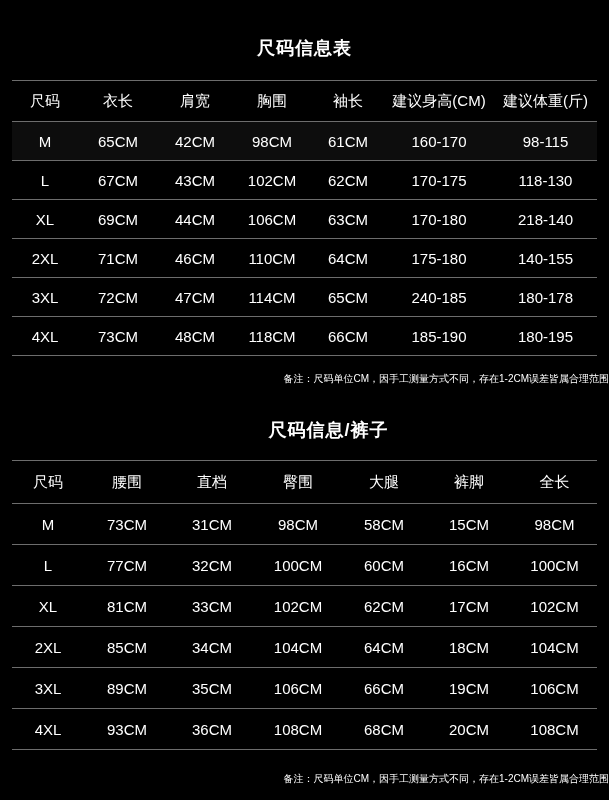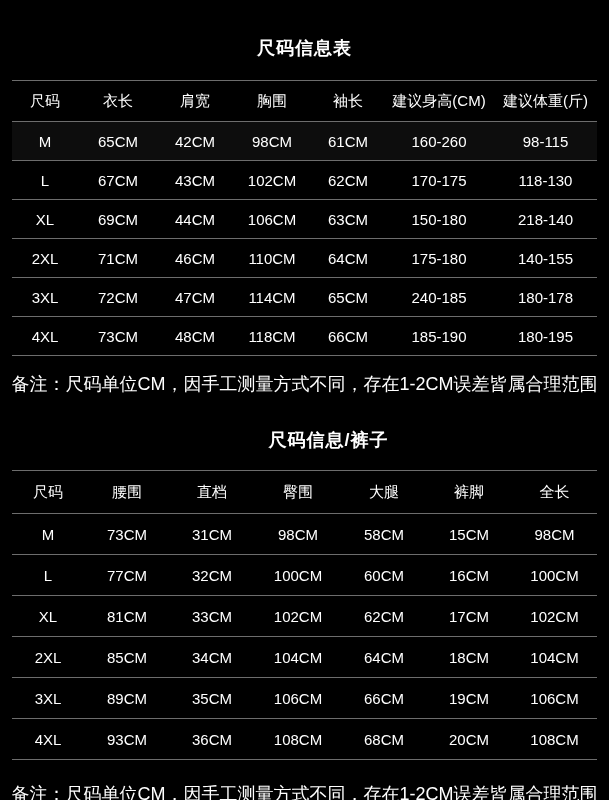--- a/index.html
+++ b/index.html
@@ -74,22 +74,22 @@
     border-bottom: 1px solid #7a7a7a;
   }
   .t2 td {
     font-size: 15px;
     height: 40px;
     border-top: 1px solid #555555;
     border-bottom: 1px solid #555555;
   }
 
   .note {
-    text-align: center;
-    font-size: 18px;
+    text-align: right;
+    font-size: 10px;
     color: #ffffff;
     padding-top: 14px;
   }
   .note1 { padding-top: 16px; }
   .note2 { padding-top: 22px; }
 
   
   .t1 col.c0 { width: 66px; }
   .t1 col.c1 { width: 80px; }
   .t1 col.c2 { width: 74px; }
@@ -136,39 +136,39 @@
           <th>建议体重(斤)</th>
         </tr>
       </thead>
       <tbody>
         <tr class="row-alt">
           <td>M</td>
           <td>65CM</td>
           <td>42CM</td>
           <td>98CM</td>
           <td>61CM</td>
-          <td>160-260</td>
+          <td>160-170</td>
           <td>98-115</td>
         </tr>
         <tr>
           <td>L</td>
           <td>67CM</td>
           <td>43CM</td>
           <td>102CM</td>
           <td>62CM</td>
           <td>170-175</td>
           <td>118-130</td>
         </tr>
         <tr>
           <td>XL</td>
           <td>69CM</td>
           <td>44CM</td>
           <td>106CM</td>
           <td>63CM</td>
-          <td>150-180</td>
+          <td>170-180</td>
           <td>218-140</td>
         </tr>
         <tr>
           <td>2XL</td>
           <td>71CM</td>
           <td>46CM</td>
           <td>110CM</td>
           <td>64CM</td>
           <td>175-180</td>
           <td>140-155</td>

